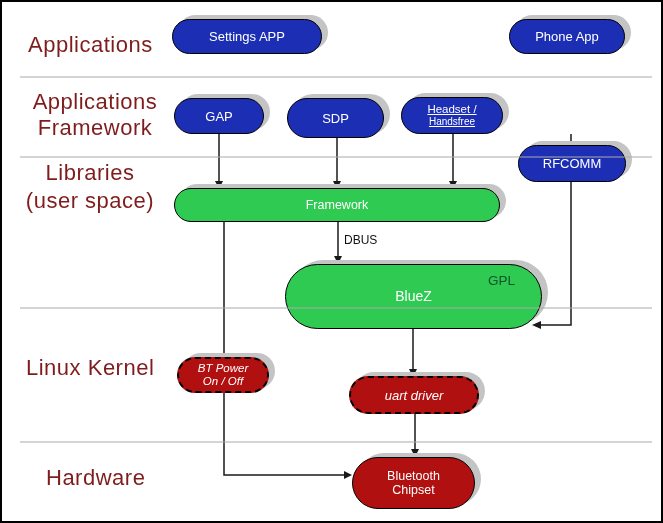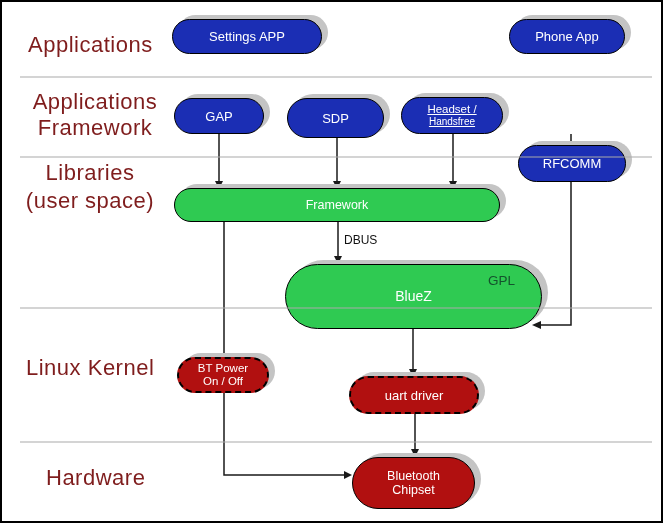--- a/index.html
+++ b/index.html
@@ -26,21 +26,21 @@
     display:flex;flex-direction:column;align-items:center;justify-content:center;
     border:1.5px solid #000;border-radius:999px;
     box-sizing:border-box;
     color:#fff;font-size:13px;line-height:15px;
     box-shadow:6px -4px 0 0 #c4c4c4;
     text-align:center;
   }
   .pill.blue{background:#1b2eb4;}
   .pill.green{background:#2fca52;}
   .pill.red{background:#b11010;}
-  .pill.dashed{border:2px dashed #000;}
+  .pill.dashed{border:2px dashed #000;font-style:italic;}
   .pill .sub{font-size:10px;line-height:12px;}
   .pill .l1{font-size:11.5px;line-height:13px;}
   .badge{
     position:absolute;top:8px;right:26px;
     color:#14532d;font-size:13.5px;z-index:3;
   }
   .edge-label{
     position:absolute;z-index:2;
     color:#111;font-size:12px;
   }

